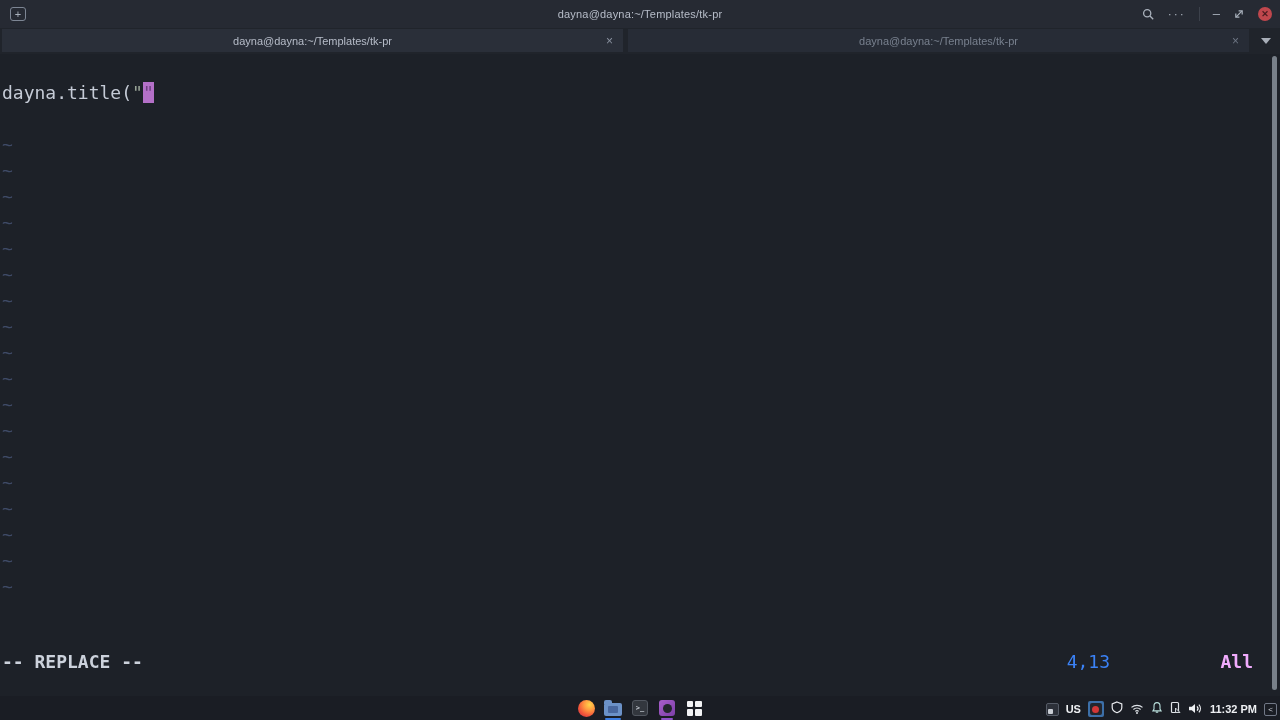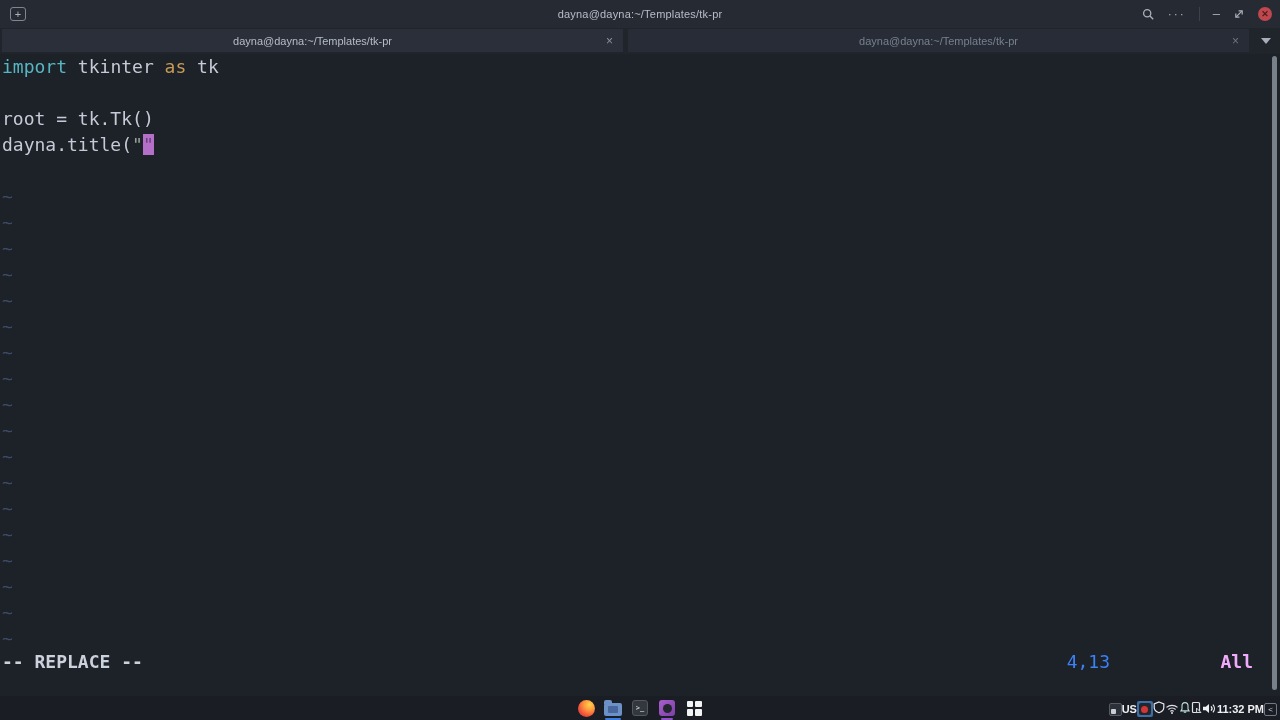--- a/index.html
+++ b/index.html
@@ -78,21 +78,21 @@
               border-radius:3px; color:#c3c8d0; font-family:"DejaVu Sans Mono", monospace;
               font-size:7px; font-weight:bold; line-height:14px; text-align:center; }
   .purple-ico { width:16px; height:16px; border-radius:3px;
                 background:linear-gradient(135deg,#a85ecb,#7c3fa8);
                 display:flex; align-items:center; justify-content:center; }
   .purple-ico .dot { width:9px; height:9px; border-radius:50%; background:#23262d; }
   .grid-ico { width:15px; height:15px; display:grid; grid-template-columns:1fr 1fr; gap:2px; }
   .grid-ico span { background:#f2f3f5; border-radius:1px; }
 
   .tray { position:absolute; right:3px; top:1px; height:24px; display:flex;
-          align-items:center; gap:0; }
+          align-items:center; gap:7px; }
   .tray-txt { color:#eef0f3; font-size:11px; font-weight:bold; }
   .tray-app-ico { width:13px; height:13px; background:#2c3039; border:1px solid #555b66;
                   border-radius:2px; position:relative; }
   .tray-app-ico::after { content:""; position:absolute; left:1px; bottom:1px; width:5px;
                          height:5px; background:#c9cdd4; border-radius:1px; }
   .recorder-ico { width:16px; height:16px; background:#3c6fa8; border-radius:2px;
                   display:flex; align-items:center; justify-content:center; }
   .recorder-ico .inner { width:12px; height:12px; background:#23262d; border-radius:2px;
                          display:flex; align-items:center; justify-content:center; }
   .recorder-ico .reddot { width:7px; height:7px; border-radius:50%; background:#d23737; }
@@ -135,23 +135,21 @@
     <span class="tab-label">dayna@dayna:~/Templates/tk-pr</span>
     <span class="tab-close">×</span>
   </div>
   <div class="tab-dropdown">
     <span class="dd-tri"></span>
   </div>
 </div>
 
 <div class="terminal">
   <div>
-      <div class="code-row"><span class="tok tok-keyword">import</span><span class="tok tok-plain"> tkinter </span><span class="tok tok-keyword2">as</span><span class="tok tok-plain"> tk</span></div>
       <div class="code-row"></div>
-      <div class="code-row"><span class="tok tok-plain">root = tk.Tk()</span></div>
       <div class="code-row"><span class="tok tok-plain">dayna.title(</span><span class="tok tok-string">"</span><span class="tok tok-cursor">"</span></div>
     </div>
   <div>
       <div class="tilde-row"></div>
       <div class="tilde-row">~</div>
       <div class="tilde-row">~</div>
       <div class="tilde-row">~</div>
       <div class="tilde-row">~</div>
       <div class="tilde-row">~</div>
       <div class="tilde-row">~</div>

